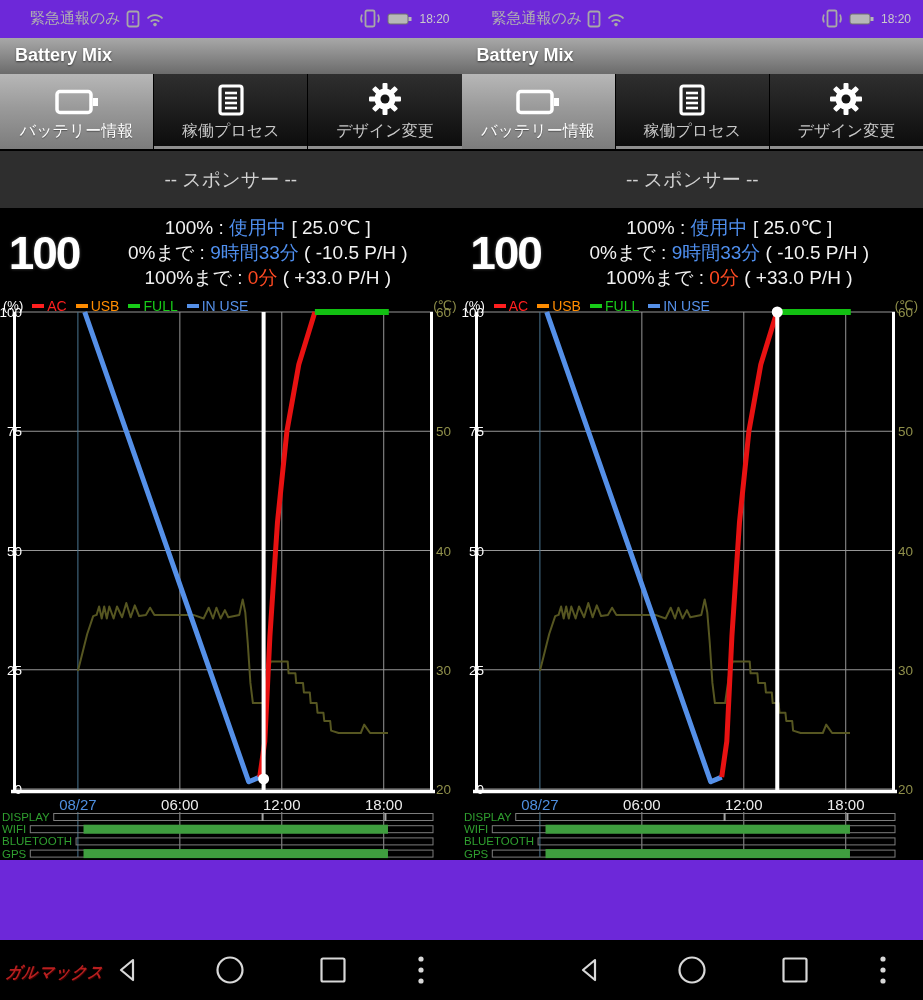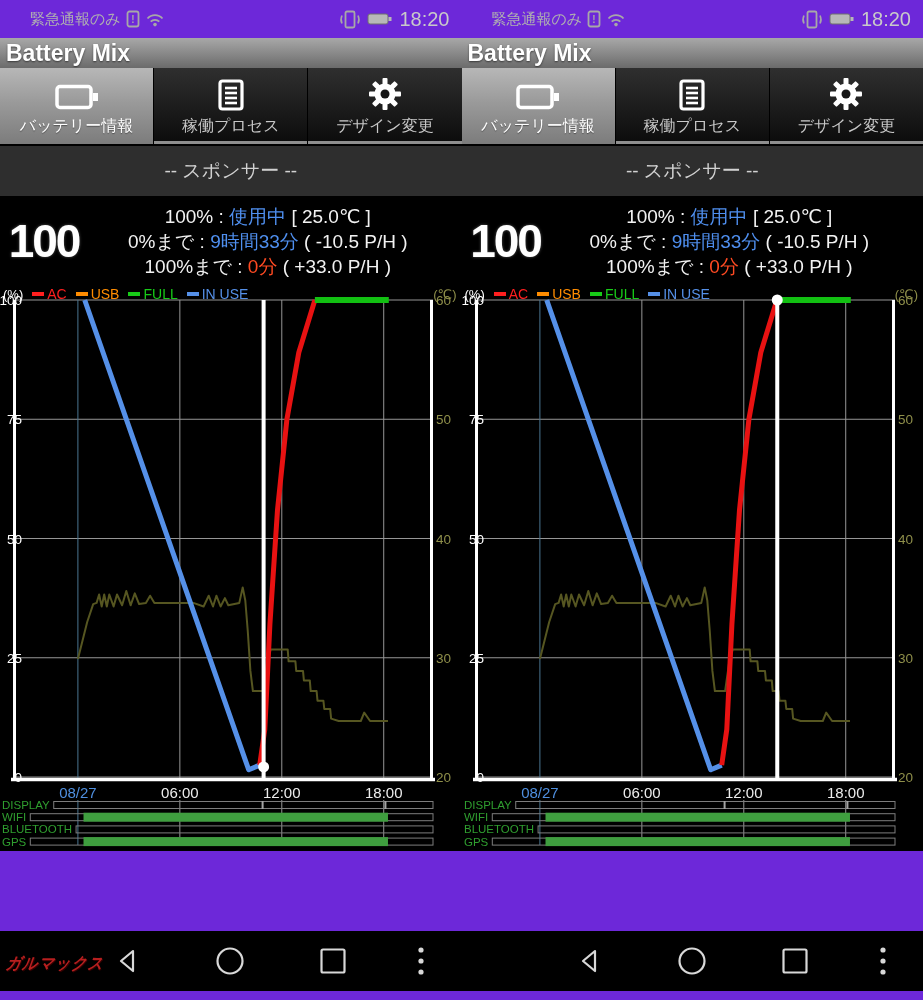--- a/index.html
+++ b/index.html
@@ -5,38 +5,38 @@
   *{box-sizing:border-box;margin:0;padding:0}
   body{width:923px;height:1000px;overflow:hidden;background:#000;
        font-family:"Liberation Sans","DejaVu Sans",sans-serif}
   .screen{display:flex;width:923px;height:1000px}
   .panel{flex:1;position:relative;display:flex;flex-direction:column;background:#6d28d9;overflow:hidden}
 
   
   .statusbar{height:38px;display:flex;align-items:center;color:#b0b0b0;font-size:15px;padding:0 12px}
   .sb-left{display:flex;align-items:center;gap:5px;margin-left:18px}
   .sb-right{margin-left:auto;display:flex;align-items:center;gap:6px}
-  .sb-time{color:#c9c9c9;font-size:20px}
-
-  
-  .titlebar{height:30px;background:linear-gradient(#a8a8a8,#6b6b6b);color:#fff;font-size:23px;
-            font-weight:bold;display:flex;align-items:center;padding:0 6px;text-shadow:0 1px 2px rgba(0,0,0,.55)}
+  .sb-time{color:#c9c9c9;font-size:12px}
+
+  
+  .titlebar{height:36px;background:linear-gradient(#a8a8a8,#6b6b6b);color:#fff;font-size:18px;
+            font-weight:bold;display:flex;align-items:center;padding:0 15px;text-shadow:0 1px 2px rgba(0,0,0,.55)}
 
   
   .tabbar{height:78px;display:flex;background:#000;border-bottom:2px solid #000}
   .tab{flex:1;display:flex;flex-direction:column;align-items:center;justify-content:flex-end;
        padding-bottom:7px;gap:5px;background:linear-gradient(#2f2f2f,#0b0b0b);
        border-right:1px solid #000;box-shadow:inset 0 -3px 0 #8f8f8f;cursor:pointer}
   .tab:last-child{border-right:none}
   .tab.active{background:linear-gradient(#b7b7b7 0%,#9a9a9a 45%,#7c7c7c 100%);box-shadow:none}
   .tab-label{font-size:16px;color:#c9c9c9}
   .tab.active .tab-label{color:#fff;text-shadow:0 1px 1px rgba(0,0,0,.4)}
 
   
-  .sponsor{height:50px;background:#2e2e2e;display:flex;align-items:center;justify-content:center;
+  .sponsor{height:57px;background:#2e2e2e;display:flex;align-items:center;justify-content:center;
            font-size:19px;color:#d2d2d2}
 
   
   .info{height:90px;display:flex;align-items:center;color:#f2f2f2;background:#000}
   .info-big{width:88px;text-align:center;font-size:46px;font-weight:bold;letter-spacing:-2px;color:#fff;
             text-shadow:0 0 3px rgba(255,255,255,.35)}
   .info-lines{flex:1;text-align:center;font-size:19px;line-height:25px;padding-right:14px}
 
   
   .chart{position:relative;height:565px;background:#000}

